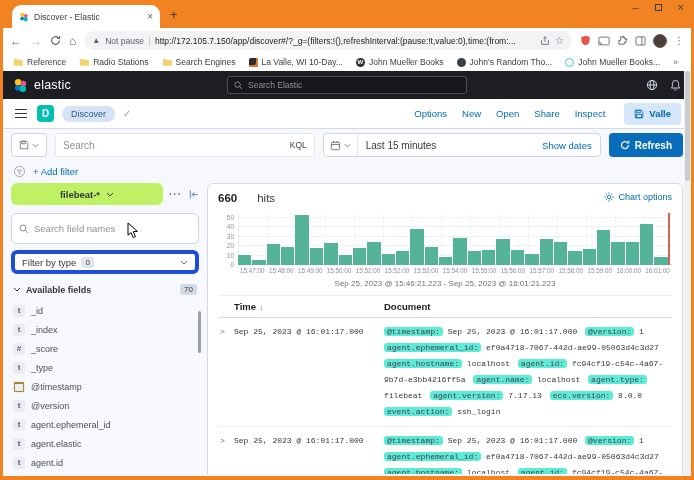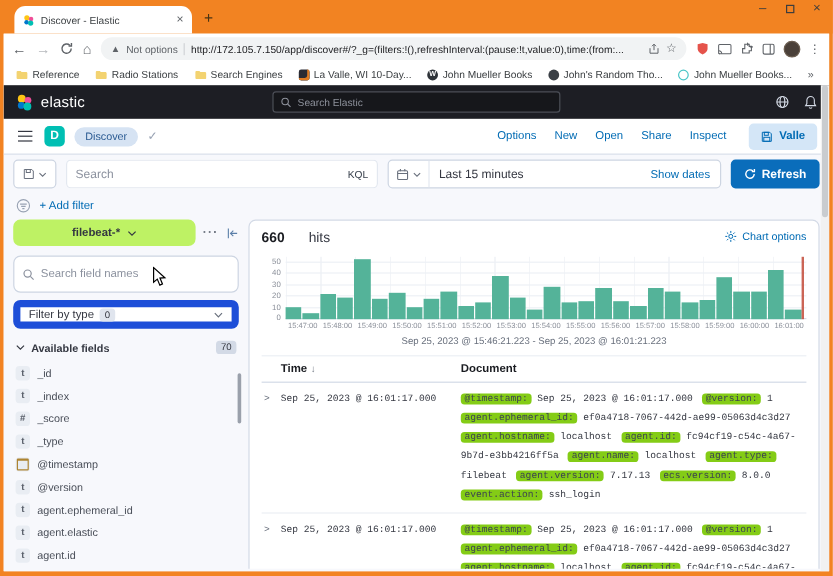--- a/index.html
+++ b/index.html
@@ -76,21 +76,21 @@
   .addfilter{font-size:9.5px;color:#006bb4}
 
   
   .content{display:flex;gap:8px;padding:2px 8px 0 8px;height:293px;overflow:hidden;align-items:flex-start}
   .sidebar{width:188px;flex:none;position:relative}
   .sb-top{display:flex;align-items:center;gap:6px}
   .idx-pill{flex:1;height:22px;background:#bef264;border-radius:6px;display:flex;align-items:center;justify-content:center;gap:6px;font-size:9.5px;font-weight:bold;color:#343741}
   .sb-dots{color:#69707d;font-size:10px;font-weight:bold;letter-spacing:1px}
   .sb-search{margin-top:8px;height:31px;background:#fff;border:1px solid #cdd5e2;border-radius:6px;display:flex;align-items:center;padding:0 7px;gap:5px}
   .sb-search-ph{font-size:9.5px;color:#8b919e}
-  .ftype{margin-top:6px;height:24px;background:#fff;border:6px solid #1d4ed8;border-radius:6px;display:flex;align-items:center;padding:0 7px;gap:5px}
+  .ftype{margin-top:6px;height:24px;background:#fff;border:4px solid #1d4ed8;border-radius:6px;display:flex;align-items:center;padding:0 7px;gap:5px}
   .ftype-label{font-size:9.5px;color:#343741}
   .badge{background:#e0e5ee;border-radius:3px;font-size:8px;color:#343741;padding:1px 4px}
   .af-head{margin-top:10px;display:flex;align-items:center;gap:5px;padding:0 2px}
   .af-label{font-size:9px;font-weight:bold;color:#343741}
   .af-count{margin-left:auto;background:#d3dae6;border-radius:3px;font-size:8px;color:#343741;padding:1px 4px}
   .field-list{margin-top:6px;padding:0 2px;position:relative}
   .frow{display:flex;align-items:center;gap:6px;height:19px}
   .ficon{width:12px;height:12px;border-radius:3px;background:#e9edf3;color:#5a606b;font-size:8px;font-weight:bold;display:flex;align-items:center;justify-content:center;flex:none}
   .ficon.fdate{position:relative}
   .ficon.fdate::before{content:"";width:8px;height:7px;border:1px solid #ad8432;border-top:2.5px solid #ad8432;border-radius:1px;display:block}
@@ -119,21 +119,21 @@
   .caption{text-align:center;font-size:8px;color:#69707d;margin-top:5px}
 
   .dtable{margin-top:7px;font-family:"Liberation Mono",monospace}
   .thead{display:grid;grid-template-columns:16px 150px 1fr;align-items:center;padding:5px 0;border-top:1px solid #eceff4;border-bottom:1px solid #d3dae6}
   .th{font-family:"Liberation Sans",sans-serif;font-size:9.5px;font-weight:bold;color:#1a1c21}
   .sort-ic{font-size:8px;color:#69707d;margin-left:3px;font-weight:normal}
   .trow{display:grid;grid-template-columns:16px 150px 1fr;padding:6px 0;border-bottom:1px solid #eceff4}
   .expand{font-size:8px;color:#69707d;padding-left:2px;line-height:15px}
   .tcell-time{font-size:8px;color:#343741;line-height:15px;white-space:nowrap}
   .tcell-doc{font-size:8px;color:#343741;line-height:16px;word-break:break-word;padding-right:4px}
-  .fkey{background:#84cc16;color:#3d4450;border-radius:3px;padding:0 3px}
+  .fkey{background:#5eead4;color:#3d4450;border-radius:3px;padding:0 3px}
   .fval{color:#343741;margin-right:3px}
 
   .vscroll{position:absolute;right:0;top:43px;bottom:0;width:7px;background:#f1f1f1}
   .vthumb{position:absolute;top:0;left:1px;width:5px;height:110px;background:#c9cccf;border-radius:3px}
   .cursor{position:absolute;left:127px;top:222px;z-index:50}
 </style>
 </head>
 <body>
 
 <div class="titlebar">
@@ -160,21 +160,21 @@
   <div class="toolbar">
     <span class="nav-ic">←</span>
     <span class="nav-ic dis">→</span>
     <svg width="11" height="11" viewBox="0 0 12 12">
         <path d="M10.2 6a4.2 4.2 0 1 1-1.3-3" fill="none" stroke="#5f6368" stroke-width="1.3"></path>
         <path d="M10.4 1v2.6H7.8" fill="none" stroke="#5f6368" stroke-width="1.3"></path>
       </svg>
     <span class="nav-ic">⌂</span>
     <div class="omnibox">
       <span class="omni-warn">▲</span>
-      <span class="omni-label">Not options</span>
+      <span class="omni-label">Not pause</span>
       <span class="omni-sep"></span>
       <span class="omni-url">http://172.105.7.150/app/discover#/?_g=(filters:!(),refreshInterval:(pause:!t,value:0),time:(from:...</span>
       <svg width="10" height="10" viewBox="0 0 12 12">
           <path d="M2 5v5h8V5" fill="none" stroke="#5f6368"></path>
           <path d="M6 7V1M4 3l2-2 2 2" fill="none" stroke="#5f6368"></path>
         </svg>
       <span class="nav-ic" style="font-size:10px">☆</span>
     </div>
     <div class="ext">
       <svg width="11" height="11" viewBox="0 0 12 12">

